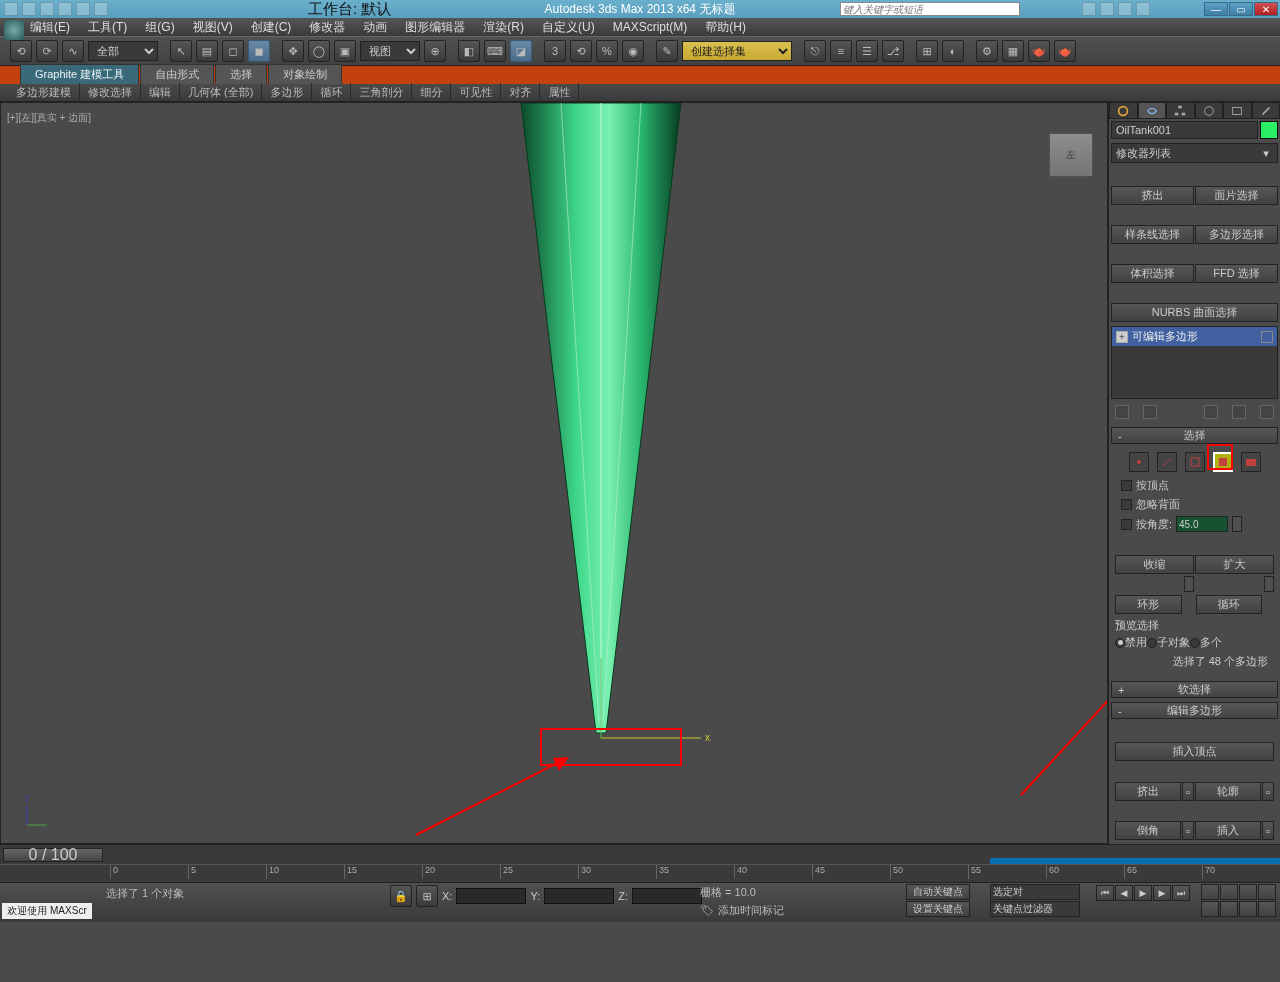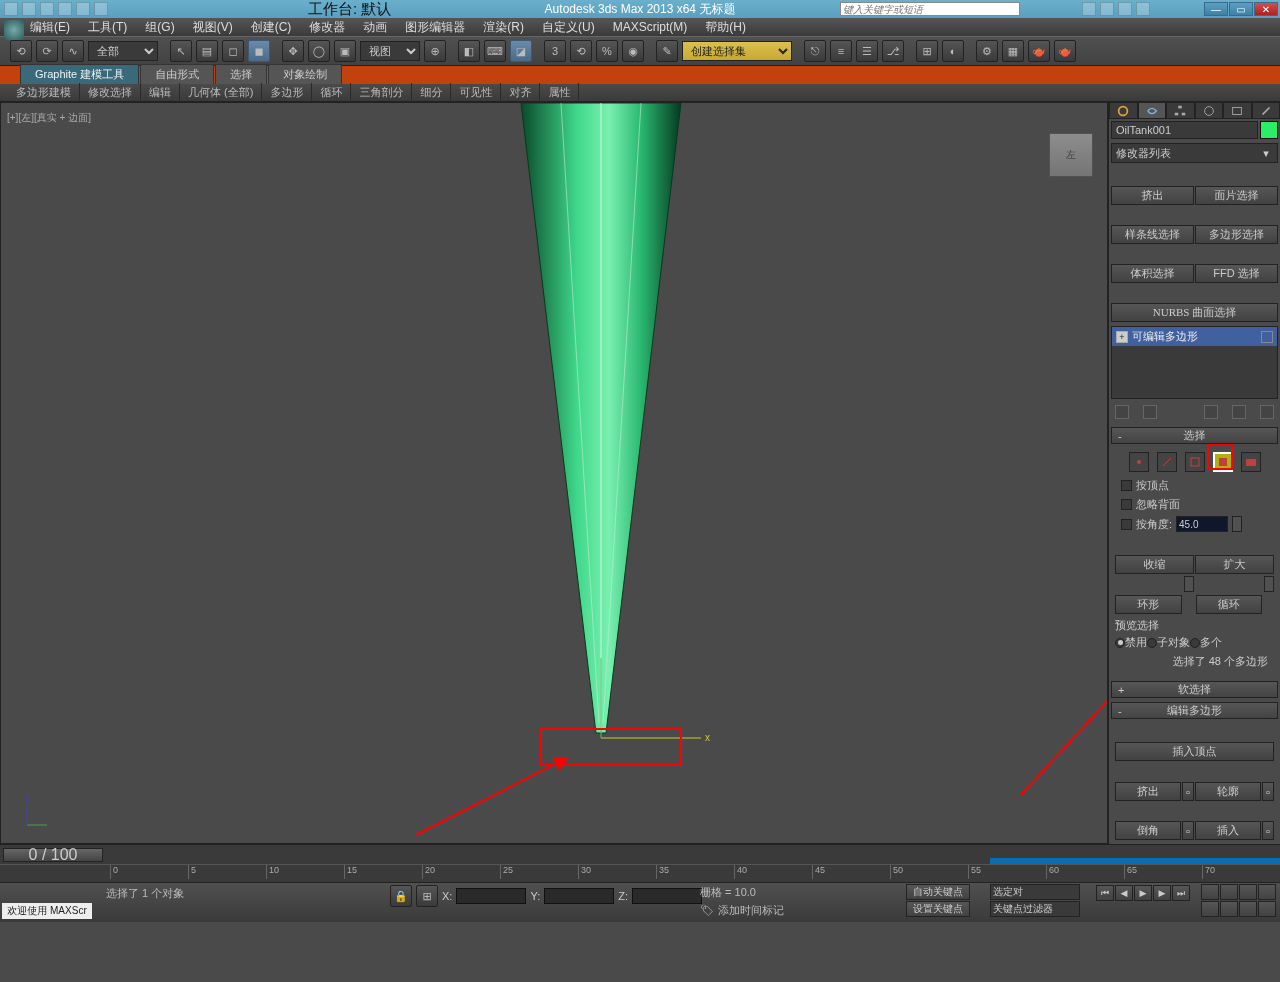--- a/index.html
+++ b/index.html
@@ -52,38 +52,38 @@
 .cmdtab { flex: 1; border: 1px solid #222; display: flex; align-items: center; justify-content: center; }
 .cmdtab svg { width: 14px; height: 14px; }
 .cmdtab.active { background: #555; }
 .objrow { display: flex; padding: 2px; gap: 2px; }
 .objname { flex: 1; height: 18px; background: #3a3a3a; border: 1px solid #222; color: #ccc; padding: 2px 4px; font-size: 11px; }
 .colorsw { width: 18px; height: 18px; background: #2aee66; border: 1px solid #111; }
 .dropdown-full { margin: 2px; height: 20px; background: #3a3a3a; border: 1px solid #222; color: #ccc; font-size: 11px; padding: 2px 4px; display: flex; justify-content: space-between; align-items: center; }
 .dropdown-full .arrow { width: 14px; text-align: center; }
 .btngrid { display: grid; grid-template-columns: 1fr 1fr; gap: 1px; padding: 2px; }
 .pbtn { height: 19px; background: linear-gradient(#565656,#424242); border: 1px solid #222; color: #ccc; font-size: 11px; display: flex; align-items: center; justify-content: center; margin-top: 19px; }
-.pbtn.full { grid-column: 1/3; font-family: Liberation Serif, serif; }
+.pbtn.full { grid-column: 1/3; }
 .stack { margin: 2px; height: 100px; background: #3a3a3a; border: 1px solid #222; }
 .stack .stkitem { background: #4060a0; color: #eee; padding: 2px 4px; font-size: 11px; display: flex; align-items: center; }
 .stack .stkitem .stkplus { width: 12px; height: 12px; border: 1px solid #aaa; margin-right: 4px; display: inline-flex; align-items: center; justify-content: center; font-size: 9px; background: #ccc; color: #222; }
 .stack .stkitem .stksw { width: 12px; height: 12px; border: 1px solid #888; margin-left: auto; }
 .stkicons { display: flex; justify-content: space-between; padding: 4px 6px; }
 .stkicons .sicon { width: 14px; height: 14px; border: 1px solid #666; background: #444; }
 .rollheader { height: 18px; background: linear-gradient(#565656,#444); border: 1px solid #222; margin: 4px 2px 0 2px; font-size: 11px; color: #ccc; display: flex; align-items: center; justify-content: center; position: relative; }
 .rollheader .rollsign { position: absolute; left: 6px; }
 .roll-body { padding: 4px 6px; font-size: 11px; color: #ccc; }
 .subobj-row { display: flex; gap: 8px; justify-content: center; padding: 4px 0; }
 .subobj { width: 20px; height: 20px; border: 1px solid #222; background: #444; display: flex; align-items: center; justify-content: center; }
 .subobj svg { width: 12px; height: 12px; }
 .subobj.sel { background: #b0b010; border: 2px solid #fff; }
 .highlight-red { position: absolute; border: 2px solid #ff0000; }
 .chkrow { display: flex; align-items: center; gap: 4px; padding: 2px 0; margin-left: 6px; }
 .chkbox { width: 11px; height: 11px; border: 1px solid #222; background: #3a3a3a; }
-.spin { width: 52px; height: 16px; background: #0f172a; border: 1px solid #222; color: #ccc; font-size: 10px; padding: 0 2px; display: flex; align-items: center; }
+.spin { width: 52px; height: 16px; background: #14532d; border: 1px solid #222; color: #ccc; font-size: 10px; padding: 0 2px; display: flex; align-items: center; }
 .spinbtns { width: 10px; height: 16px; background: #505050; border: 1px solid #222; }
 .radrow { display: flex; align-items: center; }
 .rad { width: 10px; height: 10px; border: 1px solid #222; border-radius: 50%; background: #3a3a3a; display: inline-flex; align-items: center; justify-content: center; }
 .rad.on::after { content: ""; width: 5px; height: 5px; background: #ccc; border-radius: 50%; }
 .sel-count { text-align: right; padding: 4px 6px; font-size: 11px; }
 
 
 .timeline { height: 20px; background: #3a3a3a; display: flex; align-items: center; border-top: 1px solid #222; }
 .timeline .slider { width: 100px; height: 14px; background: linear-gradient(#666,#444); border: 1px solid #222; margin-left: 3px; display: flex; align-items: center; justify-content: center; font-size: 16px; }
 .ruler { height: 18px; background: #3a3a3a; border-top: 1px solid #555; display: flex; align-items: flex-start; padding-left: 110px; position: relative; }

